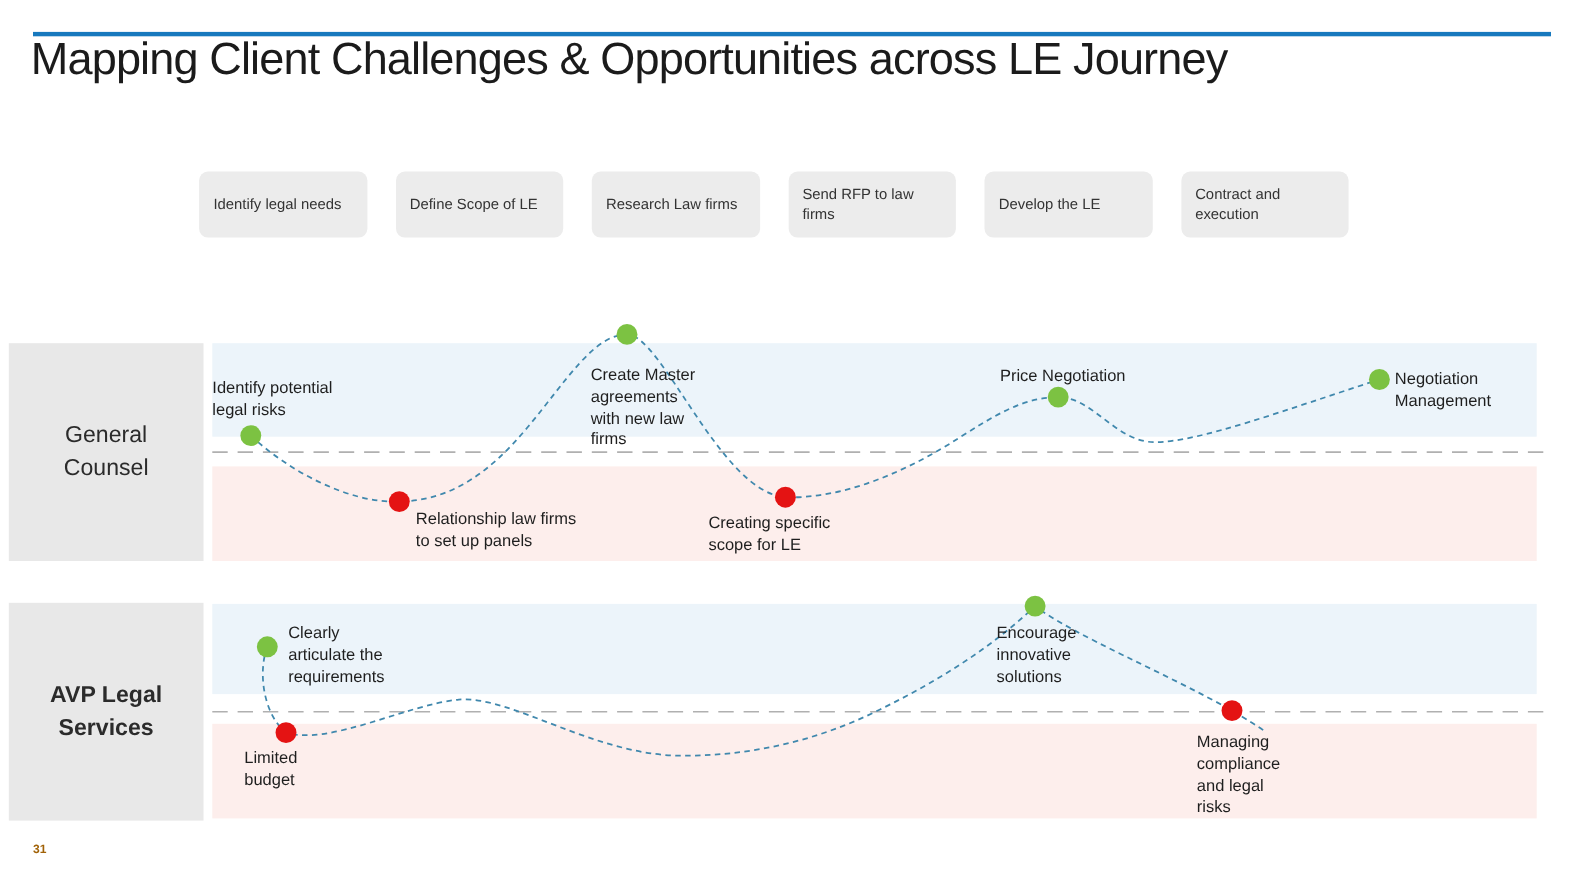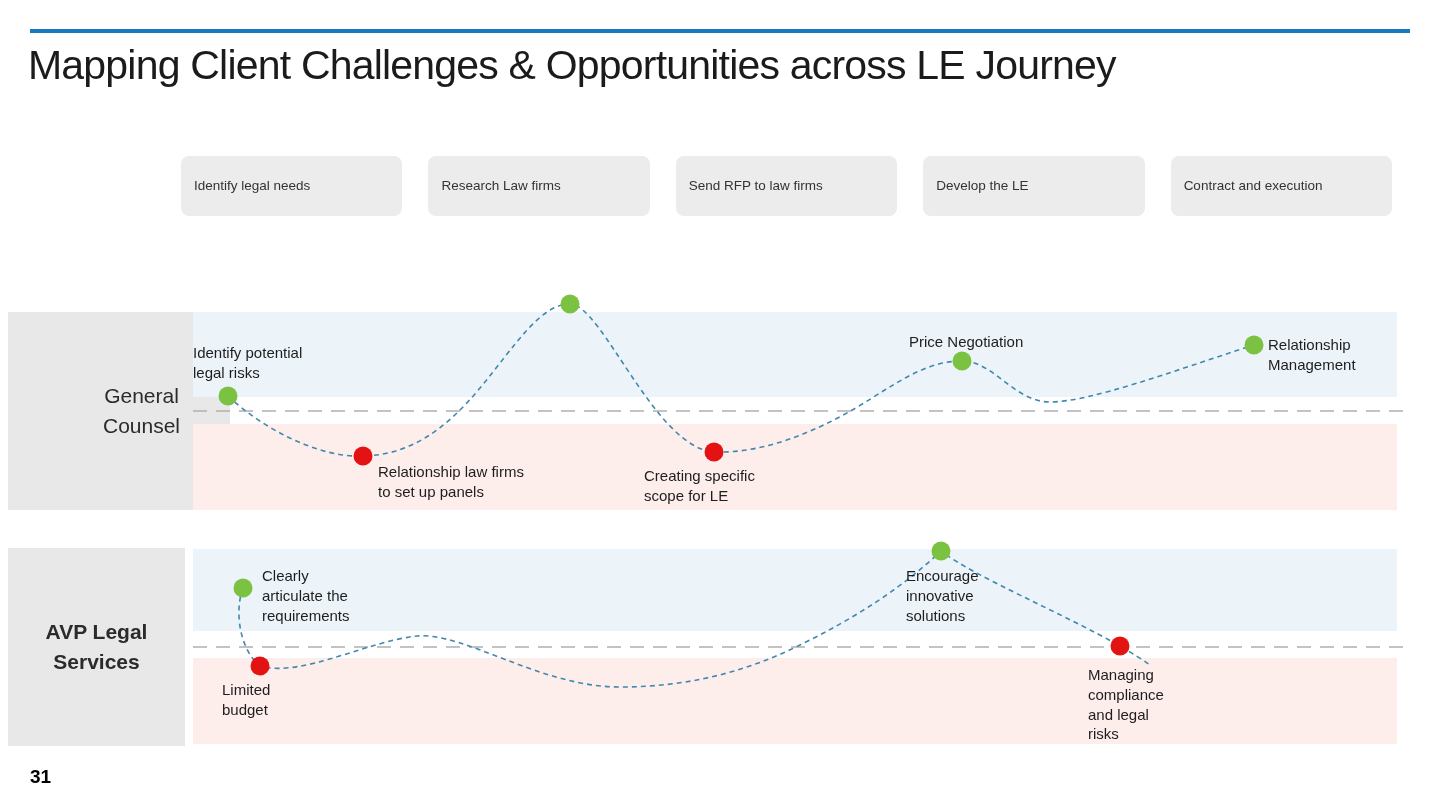--- a/index.html
+++ b/index.html
@@ -13,70 +13,73 @@
     --stage-bg:#ececec;
     --lane-label-bg:#e8e8e8;
   }
   html,body{margin:0;padding:0;background:#ffffff;}
   .slide{
     position:relative;width:1440px;height:810px;background:#ffffff;
     font-family:"Liberation Sans", sans-serif;overflow:hidden;
   }
   .top-rule{position:absolute;left:30px;top:29px;width:1380px;height:4px;background:var(--accent);}
   .title{
-    position:absolute;left:28px;top:42px;margin:0;font-size:41px;font-weight:normal;
+    position:absolute;left:28px;top:30px;margin:0;font-size:41px;font-weight:normal;
     letter-spacing:-0.8px;color:#1b1b1b;white-space:nowrap;
   }
   .stages{
-    position:absolute;left:181px;top:156px;width:1211px;display:flex;gap:26px;
+    position:absolute;left:181px;top:156px;width:1045px;display:flex;gap:26px;
   }
   .stage{
     flex:1 1 0;height:60px;background:var(--stage-bg);border-radius:8px;
     display:flex;align-items:center;box-sizing:border-box;padding:0 13px;
     font-size:13.5px;line-height:1.35;color:#333333;
   }
   .lane-label{
     position:absolute;left:8px;width:177px;height:198px;background:var(--lane-label-bg);
     display:flex;align-items:center;justify-content:center;text-align:center;
     font-size:21px;line-height:1.45;color:#2b2b2b;white-space:pre-line;
   }
   .band{position:absolute;left:193px;width:1204px;}
   .band.opp{background:var(--opp-band);}
   .band.chal{background:var(--chal-band);}
-  .gc-label{top:312px;padding-left:45px;}
+  .gc-label{top:312px;}
   .gc-opp{top:312px;height:85px;}
   .gc-chal{top:424px;height:86px;}
   .avp-label{top:548px;font-weight:bold;}
   .avp-opp{top:549px;height:82px;}
   .avp-chal{top:658px;height:86px;}
   .curves{position:absolute;left:0;top:0;width:1440px;height:810px;pointer-events:none;}
   .curve{fill:none;stroke:var(--curve);stroke-width:1.6;stroke-dasharray:5 4;}
   .sep{stroke:var(--separator);stroke-width:1.5;stroke-dasharray:14 9;}
   .dot{
     position:absolute;width:19px;height:19px;border-radius:50%;
     transform:translate(-50%,-50%);
   }
   .dot.opp{background:var(--opp-dot);}
   .dot.chal{background:var(--chal-dot);}
   .plabel{
     position:absolute;font-size:15px;line-height:1.32;color:#1e1e1e;white-space:pre-line;
   }
-  .page-num{position:absolute;left:30px;top:766px;font-size:19px;font-weight:bold;color:#000000;}
+  .page-num{position:absolute;left:30px;top:766px;font-size:11px;font-weight:bold;color:#a16207;}
 </style>
 </head>
 <body>
 
 <div class="slide">
 
   <div class="top-rule"></div>
   <h1 class="title">Mapping Client Challenges &amp; Opportunities across LE Journey</h1>
 
   <div class="stages">
     <div class="stage">
         <span>Identify legal needs</span>
+      </div>
+    <div class="stage">
+        <span>Define Scope of LE</span>
       </div>
     <div class="stage">
         <span>Research Law firms</span>
       </div>
     <div class="stage">
         <span>Send RFP to law firms</span>
       </div>
     <div class="stage">
         <span>Develop the LE</span>
       </div>
@@ -121,24 +124,28 @@
   <div class="dot chal" style="left:363px;top:456px"></div>
   <div class="dot opp" style="left:570px;top:304px"></div>
   <div class="dot chal" style="left:714px;top:452px"></div>
   <div class="dot opp" style="left:962px;top:361px"></div>
   <div class="dot opp" style="left:1254px;top:345px"></div>
 
   <div class="plabel" style="left:193px;top:343px">Identify potential
 legal risks</div>
   <div class="plabel" style="left:378px;top:462px">Relationship law firms
 to set up panels</div>
+  <div class="plabel" style="left:537px;top:331px">Create Master
+agreements
+with new law
+firms</div>
   <div class="plabel" style="left:644px;top:466px">Creating specific
 scope for LE</div>
   <div class="plabel" style="left:909px;top:332px">Price Negotiation</div>
-  <div class="plabel" style="left:1268px;top:335px">Relationship
+  <div class="plabel" style="left:1268px;top:335px">Negotiation
 Management</div>
 
   <div class="dot opp" style="left:243px;top:588px"></div>
   <div class="dot chal" style="left:260px;top:666px"></div>
   <div class="dot opp" style="left:941px;top:551px"></div>
   <div class="dot chal" style="left:1120px;top:646px"></div>
 
   <div class="plabel" style="left:262px;top:566px">Clearly
 articulate the
 requirements</div>

